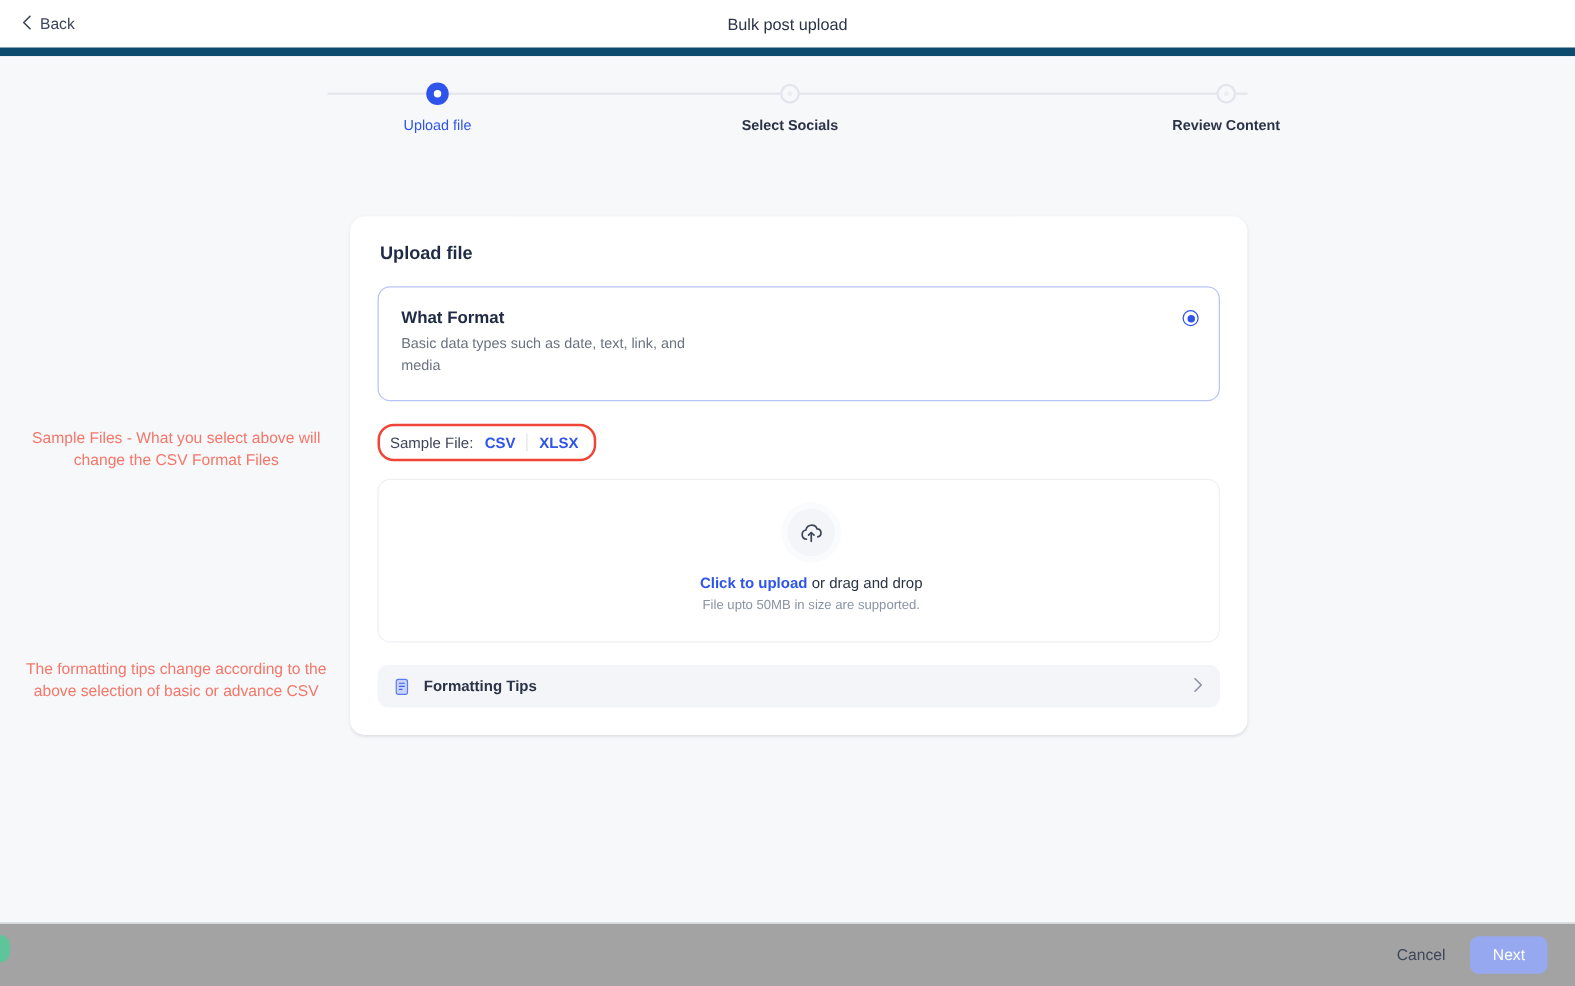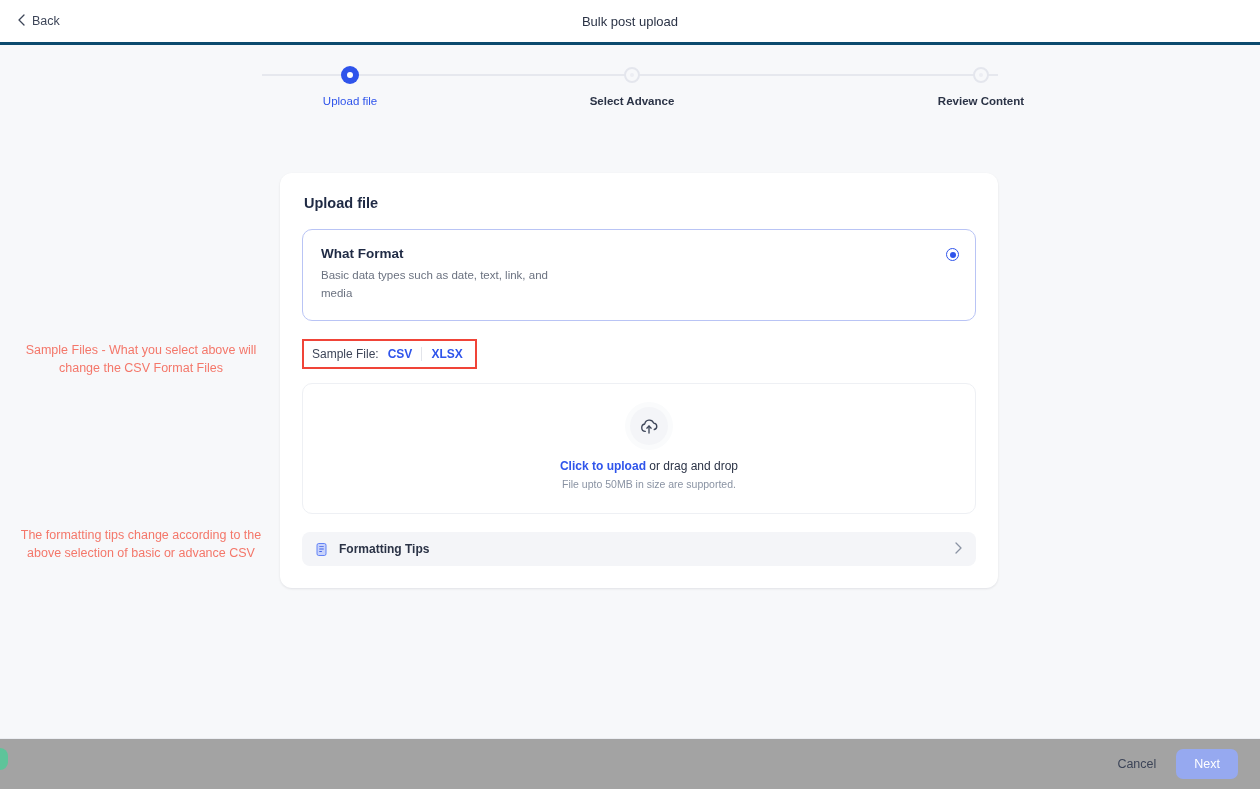--- a/index.html
+++ b/index.html
@@ -13,21 +13,21 @@
     position: relative;
     width: 1260px; height: 789px;
     display: flex; flex-direction: column;
     background: #f7f8fa;
   }
 
   
   .header {
     height: 45px;
     background: #ffffff;
-    border-bottom: 3px solid #0c4a6e;
+    border-bottom: 7px solid #0c4a6e;
     display: flex; align-items: center;
     position: relative;
     flex: 0 0 45px;
   }
   .back-btn {
     display: flex; align-items: center; gap: 7px;
     margin-left: 18px;
     cursor: pointer;
   }
   .back-chevron {
@@ -163,21 +163,21 @@
   }
   .radio.off {
     border: 1.5px solid #ececef;
   }
 
   
   .sample-row {
     margin-top: 18px;
     display: inline-flex; align-items: center; gap: 9px;
     border: 2px solid #f04438;
-    border-radius: 0;
+    border-radius: 13px;
     padding: 6px 12px 6px 8px;
   }
   .sample-label {
     font-size: 12px; color: #3d4558;
   }
   .sample-link {
     font-size: 12px; font-weight: bold; color: #2f54eb; cursor: pointer;
   }
   .sample-sep {
     width: 1px; height: 14px; background: #e2e4ea;
@@ -296,21 +296,21 @@
     <div class="stepper">
       <div class="step-track"></div>
 
       <div class="step step-0">
         <div class="step-dot active"></div>
         <div class="step-label active">Upload file</div>
       </div>
 
       <div class="step step-1">
         <div class="step-dot idle"></div>
-        <div class="step-label idle">Select Advance</div>
+        <div class="step-label idle">Select Socials</div>
       </div>
 
       <div class="step step-2">
         <div class="step-dot idle"></div>
         <div class="step-label idle">Review Content</div>
       </div>
     </div>
 
     <div class="card">
       <div class="card-title">Upload file</div>

